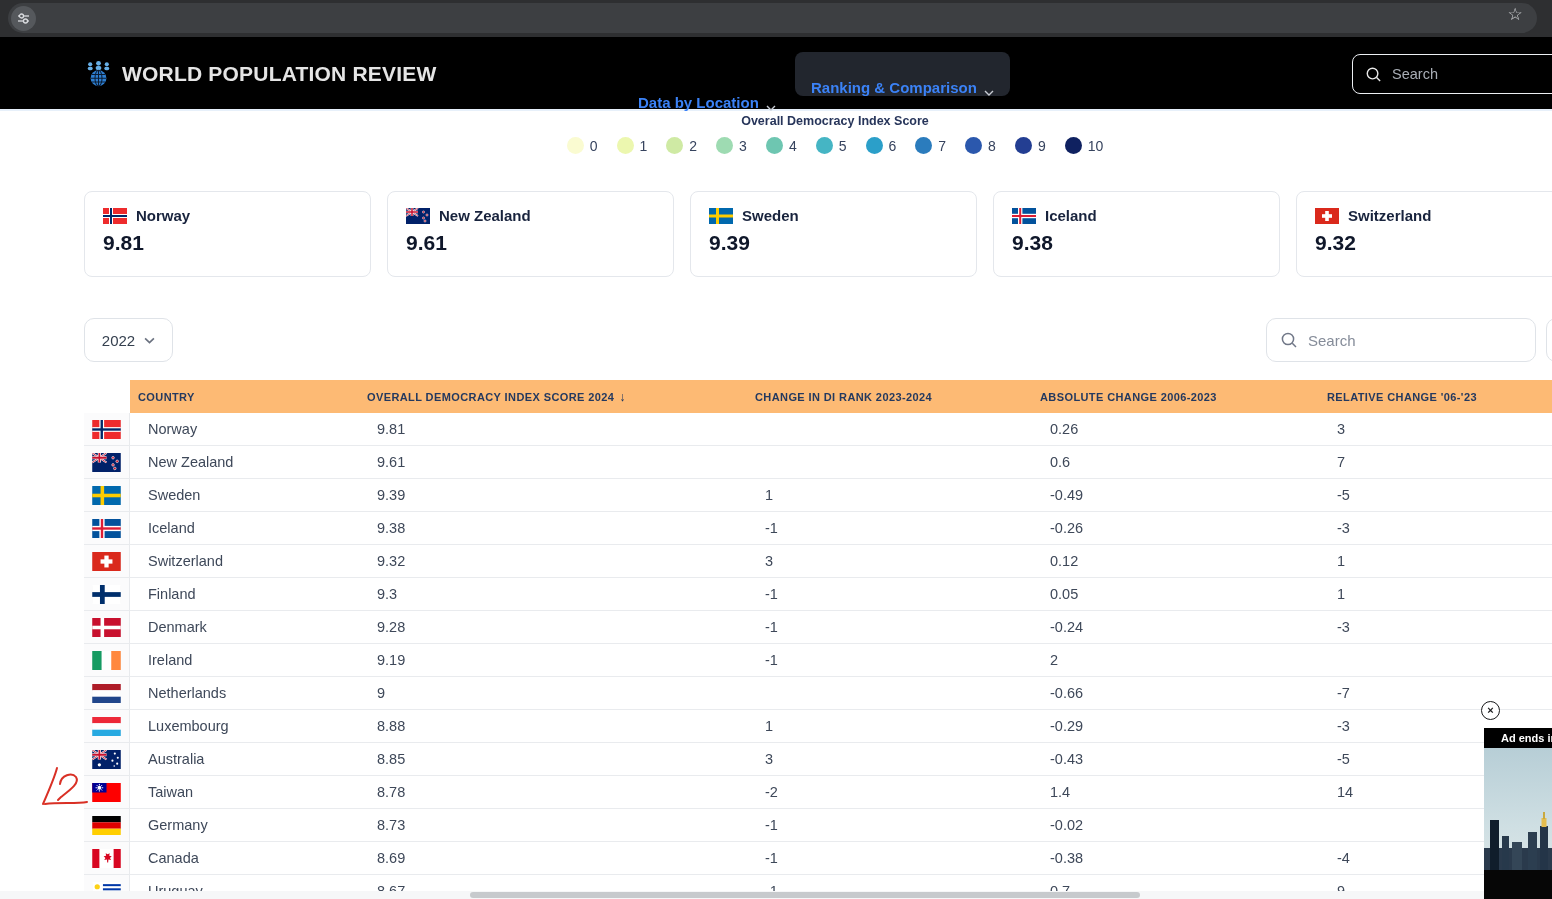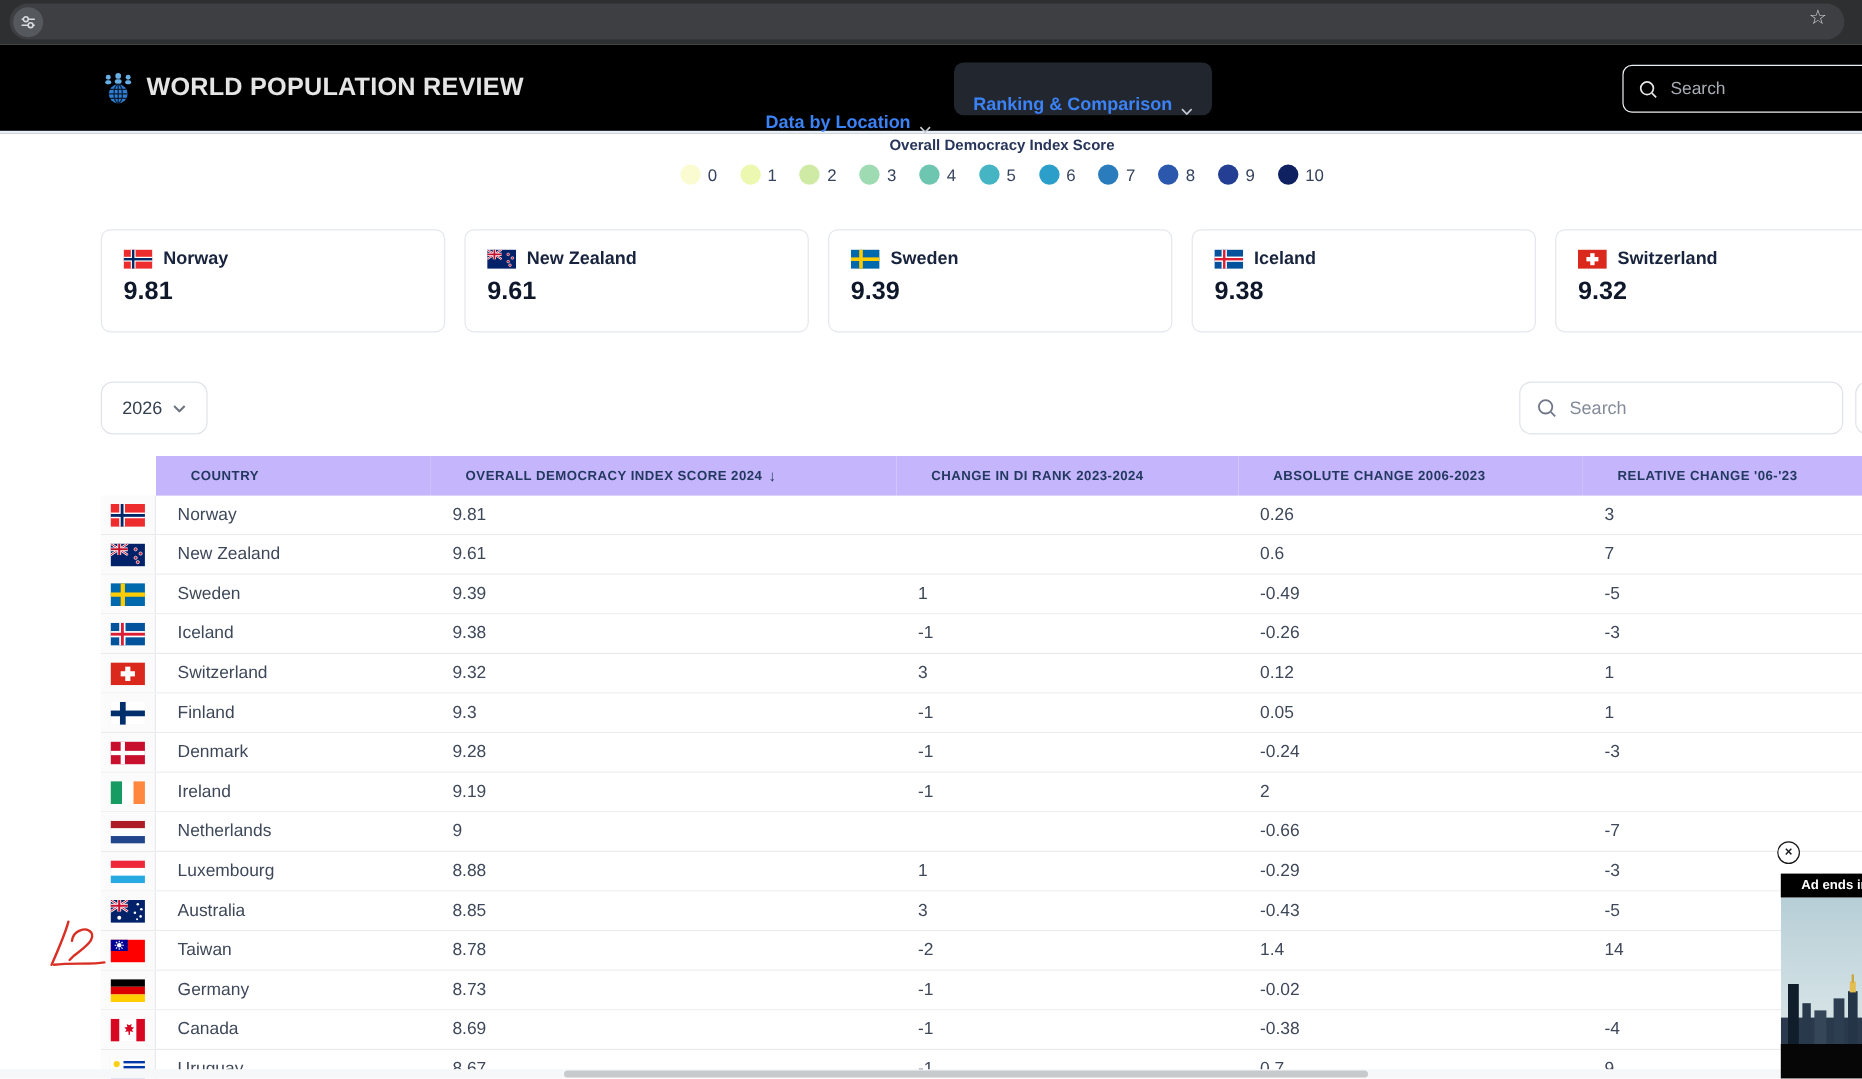--- a/index.html
+++ b/index.html
@@ -46,21 +46,21 @@
   .year-btn { position:absolute; left:84px; top:318px; width:89px; height:44px; border:1px solid #dfe3e8; border-radius:10px; background:#fff; display:flex; align-items:center; justify-content:center; gap:9px; font-size:15px; color:#35404f; cursor:pointer; }
   .year-btn .chev { color:#6b7280; }
   .table-search { position:absolute; left:1266px; top:318px; width:270px; height:44px; border:1px solid #dfe3e8; border-radius:10px; background:#fff; display:flex; align-items:center; padding:0 13px; gap:10px; color:#6f7683; }
   .table-search input { border:none; outline:none; font-size:15px; color:#35404f; width:190px; background:transparent; }
   .table-search input::placeholder { color:#858c99; }
   .sliver-btn { position:absolute; left:1546px; top:318px; width:24px; height:44px; border:1px solid #dfe3e8; border-radius:10px; background:#fff; }
 
   
   .table { position:absolute; top:380px; left:84px; width:1502px; }
   .thead { display:flex; height:33px; align-items:stretch; }
-  .th { display:flex; align-items:center; padding-left:29px; background:#c4b5fd; font-size:11px; font-weight:bold; letter-spacing:.4px; color:#24395f; cursor:pointer; }
+  .th { display:flex; align-items:center; padding-left:8px; background:#fdba74; font-size:11px; font-weight:bold; letter-spacing:.4px; color:#24395f; cursor:pointer; }
   .th.c-flag { background:#fff; padding-left:0; }
   .sort-ic { margin-left:5px; font-size:12.5px; font-weight:bold; }
   .c-flag { width:46px; flex:none; }
   .c-country { width:229px; flex:none; }
   .c-score { width:388px; flex:none; }
   .c-rank { width:285px; flex:none; }
   .c-abs { width:287px; flex:none; }
   .c-rel { width:267px; flex:none; }
   .trow { display:flex; height:33px; border-bottom:1px solid #e9ebee; background:#fff; }
   .cell { display:flex; align-items:center; padding-left:18px; font-size:14.5px; color:#3e4859; }
@@ -279,21 +279,21 @@
               <rect x="7" y="6.2" width="10" height="3.6" fill="#fff"></rect>
             </svg>
           </span>
       <span class="card-name">Switzerland</span>
     </div>
     <div class="card-score">9.32</div>
   </div>
     </div>
 
   <div class="year-btn">
-    <span>2026</span>
+    <span>2022</span>
     <span class="chev">
       <svg width="11" height="7" viewBox="0 0 10 6">
           <path d="M1 1l4 4 4-4" fill="none" stroke="currentColor" stroke-width="1.5"></path>
         </svg>
     </span>
   </div>
   <div class="table-search">
     <span style="display:inline-flex;color:#707787;">
       <svg width="18" height="18" viewBox="0 0 18 18">
           <circle cx="8" cy="8" r="5.6" fill="none" stroke="currentColor" stroke-width="1.5"></circle>

